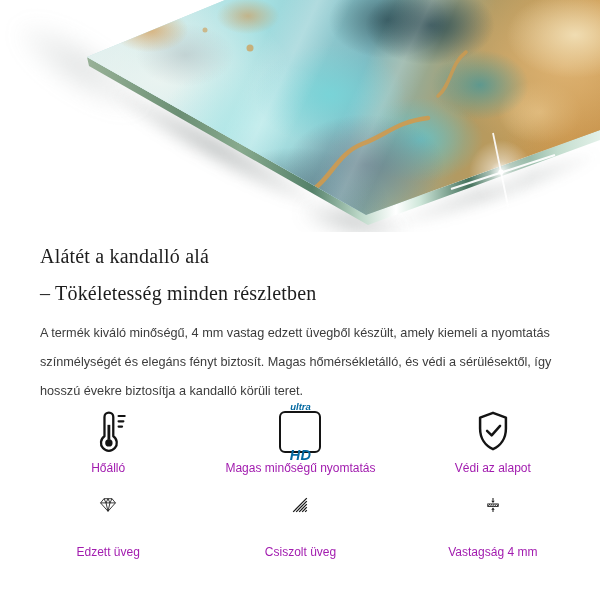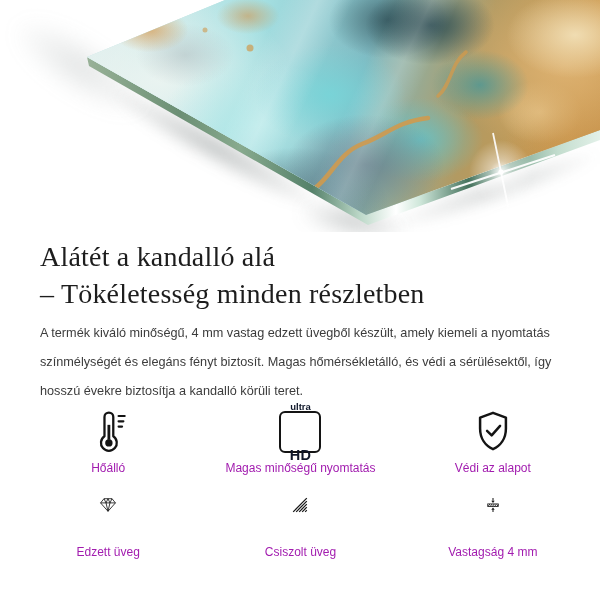--- a/index.html
+++ b/index.html
@@ -44,32 +44,32 @@
       radial-gradient(105px 70px at 330px 95px,rgba(120,212,216,.95),rgba(120,212,216,0) 72%),
       radial-gradient(90px 60px at 420px 140px,rgba(96,196,204,.8),rgba(96,196,204,0) 70%),
       radial-gradient(130px 85px at 255px 125px,rgba(178,232,232,.95),rgba(178,232,232,0) 75%),
       radial-gradient(170px 110px at 160px 80px,rgba(235,244,241,.95),rgba(235,244,241,0) 78%),
       radial-gradient(150px 95px at 105px 115px,rgba(226,238,236,.9),rgba(226,238,236,0) 78%),
       linear-gradient(103deg,#ecf3f1 0%,#d9edec 20%,#a5e0e2 40%,#7fbac2 58%,#b29a62 76%,#cc9a50 92%,#c08c43 100%);}
   .squiggle{position:absolute;left:0;top:0;}
   .sparkle{position:absolute;left:443px;top:127px;}
   
   .headline{margin:6px 40px 0;font-family:"Liberation Serif",serif;font-weight:400;
-    font-size:28px;line-height:37px;color:#1d1d1d;letter-spacing:.2px;}
+    font-size:20px;line-height:37px;color:#1d1d1d;letter-spacing:.2px;}
   .headline span{display:block;}
   .desc{margin:7px 40px 3px;max-width:548px;font-size:12.7px;line-height:29px;color:#3c3c3c;}
   
   .features{display:grid;grid-template-columns:repeat(3,1fr);padding:0 11px 0 12px;row-gap:22px;margin-top:0;}
   .feature{display:flex;flex-direction:column;align-items:center;justify-content:flex-end;}
   .row1{height:66px;}
   .row2{height:62px;gap:24px;}
   .feature .label{margin-top:8px;font-size:12px;color:#a21caf;white-space:nowrap;}
   .icon-stroke{stroke:#141414;fill:none;}
   .hd-badge{width:38px;height:38px;border:2.6px solid #141414;border-radius:6px;
-    display:flex;flex-direction:column;align-items:center;justify-content:center;color:#0f172a;}
+    display:flex;flex-direction:column;align-items:center;justify-content:center;color:#0369a1;font-style:italic;}
   .hd-badge .ultra{font-size:9.5px;font-weight:700;line-height:10px;}
   .hd-badge .hd{font-size:14.5px;font-weight:800;line-height:15px;letter-spacing:.3px;margin-top:36px;}
 </style>
 </head>
 <body>
 
 <div class="stage">
 
   <div class="hero">
     <div class="sh sh-upleft"></div>

